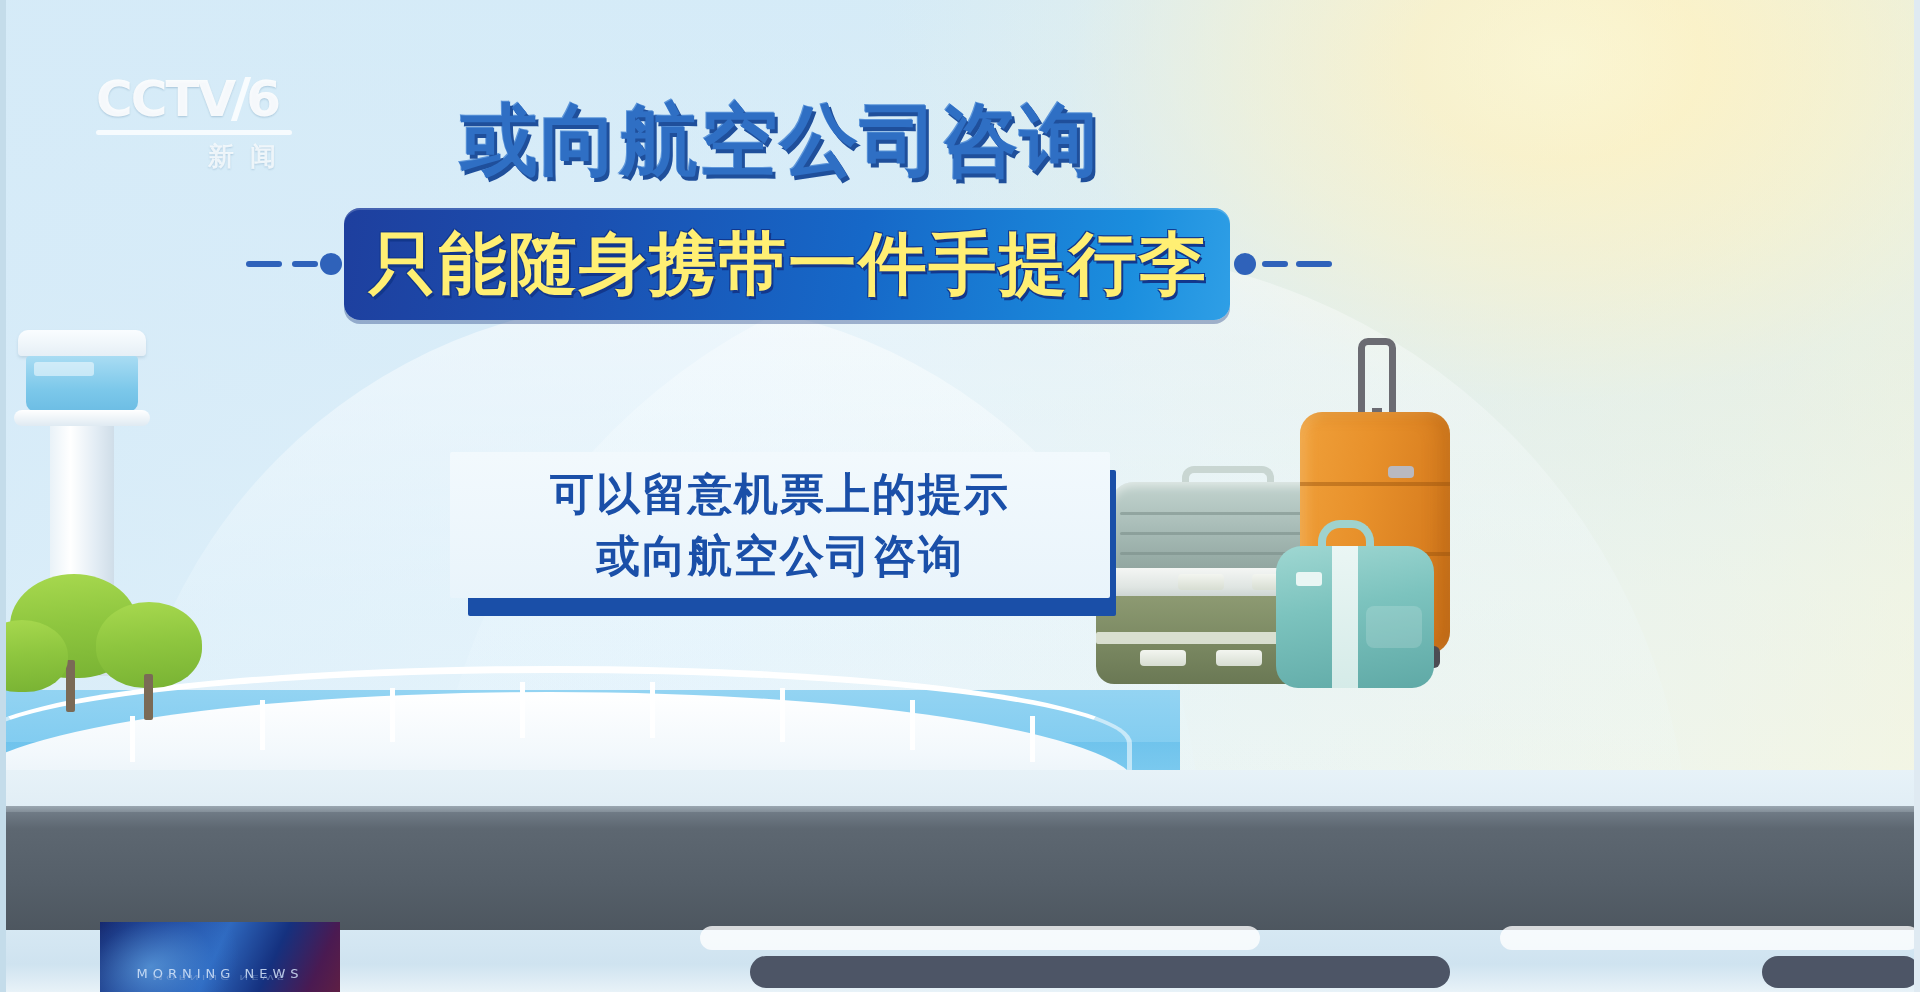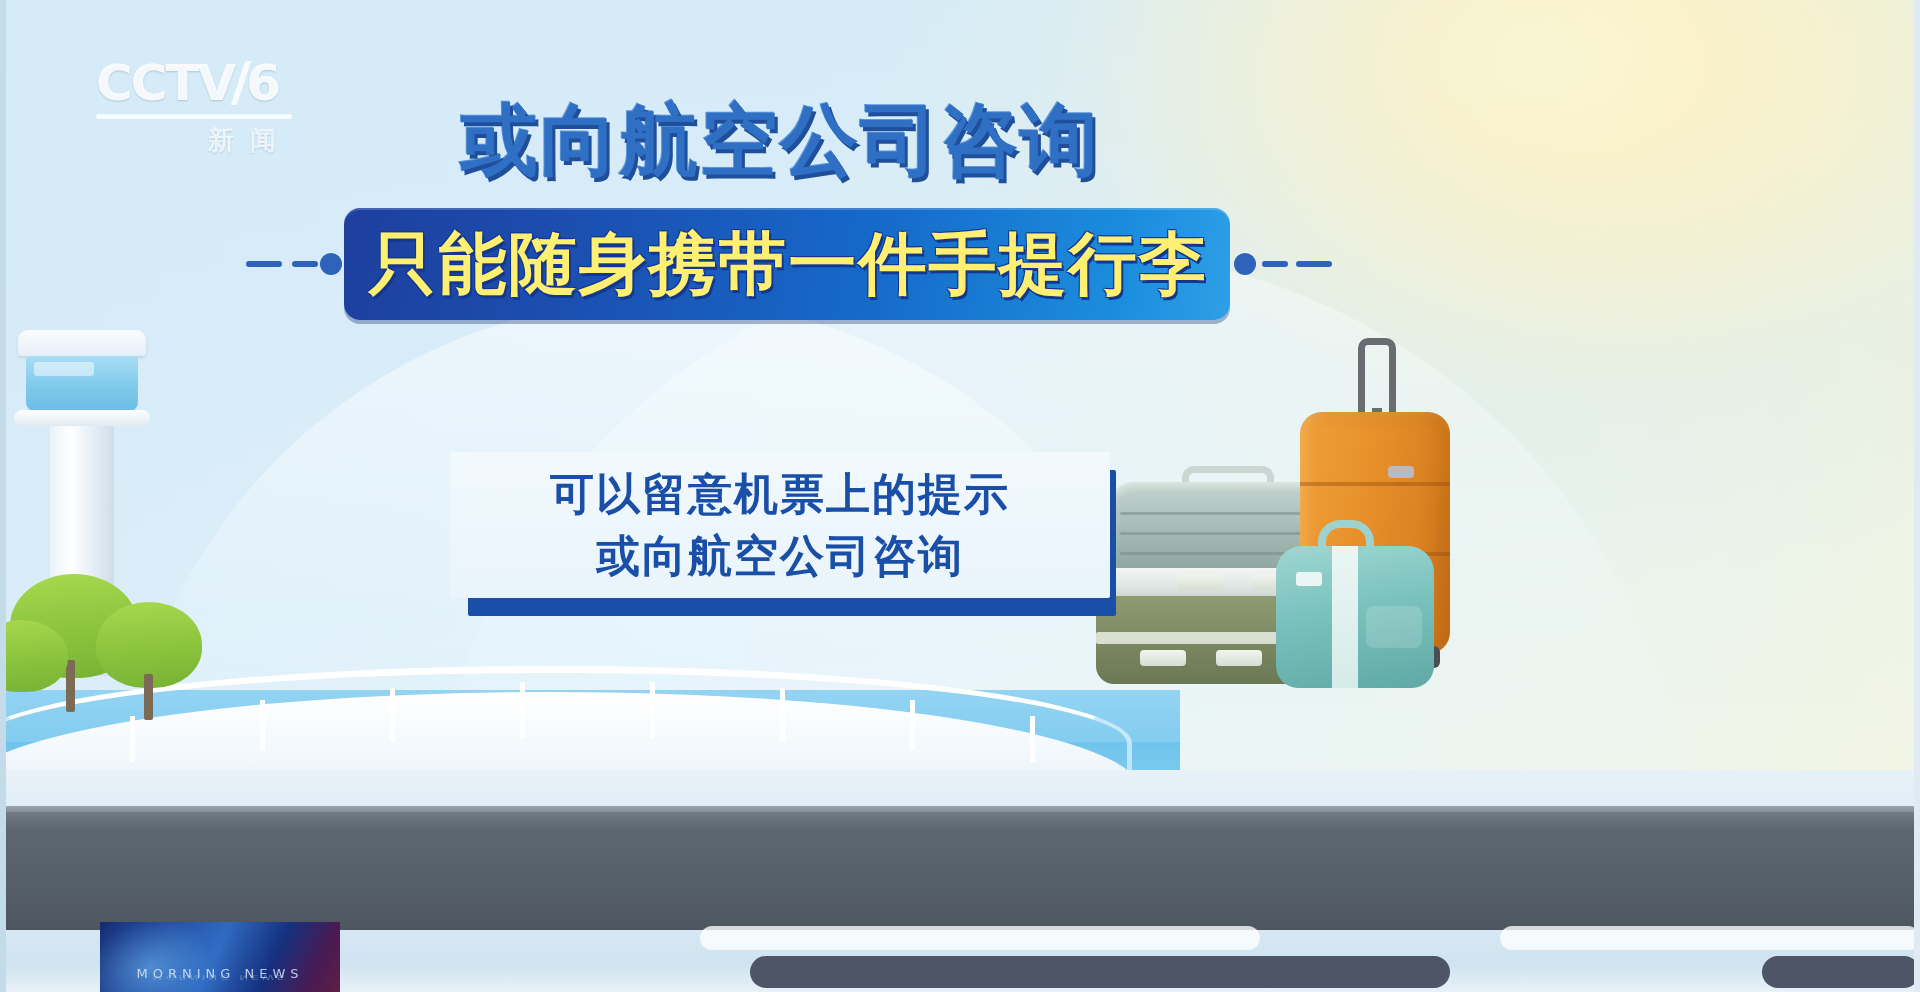--- a/index.html
+++ b/index.html
@@ -288,21 +288,21 @@
     position: absolute; left: 1296px; top: 572px; width: 26px; height: 14px;
     background: #e9f6f4; border-radius: 3px;
   }
   .duffel-pocket {
     position: absolute; left: 1366px; top: 606px; width: 56px; height: 42px;
     border-radius: 8px; background: rgba(255,255,255,0.16);
   }
 
   
   .cctv {
-    position: absolute; left: 96px; top: 54px; width: 220px; height: 100px;
+    position: absolute; left: 96px; top: 70px; width: 220px; height: 100px;
     opacity: .92;
   }
   .cctv-main {
     font-size: 50px; font-weight: 700; letter-spacing: -2px;
     color: rgba(255,255,255,0.92);
     text-shadow: 0 1px 2px rgba(120,160,190,0.55), 0 0 1px rgba(255,255,255,0.9);
     display: flex; align-items: center;
   }
   .cctv-slash {
     display: inline-block; margin: 0 2px 0 4px;

